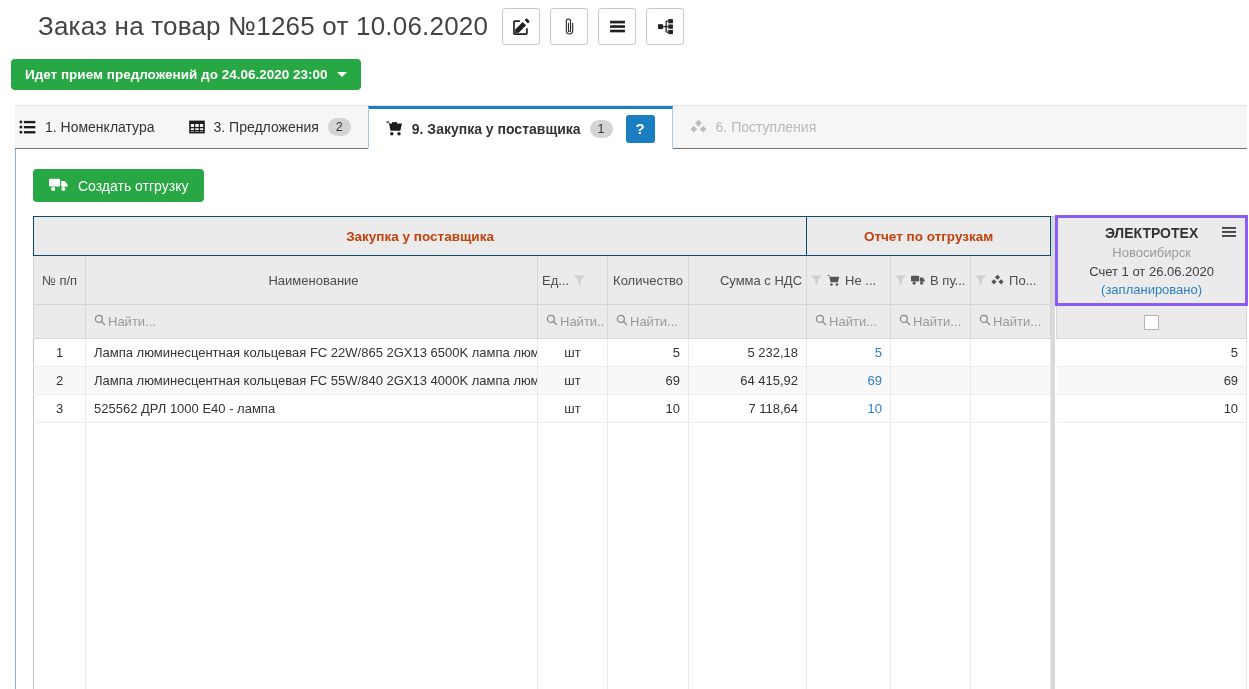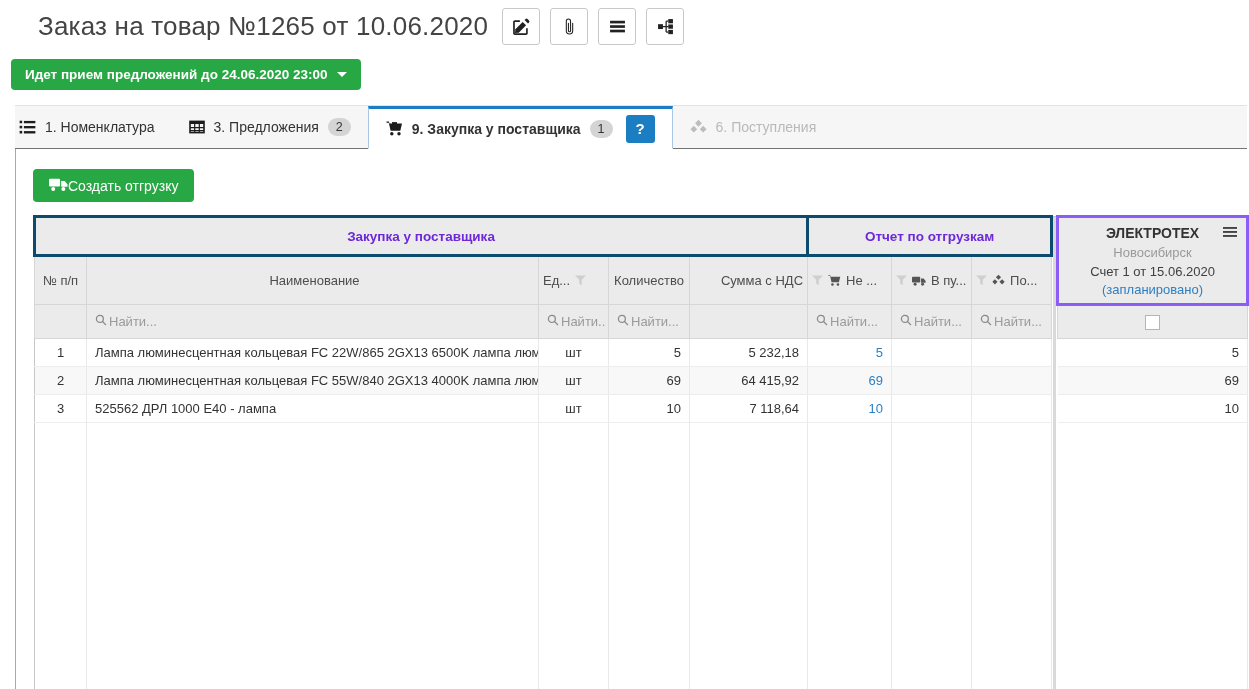--- a/index.html
+++ b/index.html
@@ -21,28 +21,28 @@
   .tab:first-child { padding-left:4px; }
   .tab .tico { display:flex; color:#1c1c1c; }
   .tab.disabled { color:#b9b9b9; cursor:default; }
   .tab.disabled .tico { color:#bdbdbd; }
   .tab.active { background:#fff; border-top:3px solid #1b7ec2; border-left:1px solid #a9c7e4; border-right:1px solid #a9c7e4;
                 border-bottom:1px solid #fff; margin-bottom:-1px; font-weight:700; }
   .badge { background:#d4d4d4; color:#333; border-radius:10px; padding:2px 8px; font-size:12.5px; font-weight:400; white-space:nowrap; }
   .help-btn { width:29px; height:28px; background:#1b7ec2; border:none; border-radius:3px; color:#fff;
               font-size:15px; font-weight:700; font-family:inherit; cursor:pointer; margin-left:4px; }
   .panel { border-left:1px solid #85b2dc; height:542px; padding:20px 0 0 17px; background:#fff; }
-  .create-btn { display:inline-flex; align-items:center; height:33px; background:#28a745; color:#fff;
+  .create-btn { display:inline-flex; align-items:center; gap:10px; height:33px; background:#28a745; color:#fff;
                 border:none; border-radius:4px; padding:0 16px; font-size:14px; font-family:inherit; cursor:pointer; }
   
   table.grid { border-collapse:collapse; table-layout:fixed; width:1213px; margin-top:13px;
                border:1px solid #c6c6c6; font-size:13px; }
   .grid th, .grid td { overflow:hidden; white-space:nowrap; }
-  .gh { background:#ebebeb; border:3px solid #0c4a6e; height:37px; text-align:center;
-        font-size:13.5px; font-weight:700; color:#6d28d9; }
+  .gh { background:#ebebeb; border:1px solid #0c4a6e; height:37px; text-align:center;
+        font-size:13.5px; font-weight:700; color:#c2410c; }
   .ch { background:#ebebeb; border:1px solid #d6d6d6; height:46px; font-weight:400; color:#4d4d4d;
         text-align:center; padding:0 4px; vertical-align:middle; }
   .ch.c-num { text-align:center; }
   .ch.c-name { padding-left:8px; }
   .ch.c-right { text-align:right; }
   .ch .hwrap { display:flex; align-items:center; gap:5px; }
   .funnel { color:#cfcfcf; flex:0 0 auto; display:flex; }
   .hico { color:#555; flex:0 0 auto; display:flex; }
   .fc { background:#ebebeb; border:1px solid #d6d6d6; height:34px; padding:0; }
   .search { display:flex; align-items:center; gap:2px; padding:0 2px 0 8px; color:#8a8a8a; }
@@ -202,21 +202,21 @@
           <th class="sup-head" rowspan="2">
             <span class="menu-ico">
                   <svg width="14" height="12" viewBox="0 0 14 12" fill="currentColor">
                     <rect x="0" y="1" width="14" height="1.9"></rect>
                     <rect x="0" y="5" width="14" height="1.9"></rect>
                     <rect x="0" y="9" width="14" height="1.9"></rect>
                   </svg>
                 </span>
             <div class="sup-name">ЭЛЕКТРОТЕХ</div>
             <div class="sup-city">Новосибирск</div>
-            <div class="sup-invoice">Счет 1 от 15.06.2020</div>
+            <div class="sup-invoice">Счет 1 от 26.06.2020</div>
             <div class="sup-status">(запланировано)</div>
           </th>
         </tr>
         <tr>
           <th class="ch c-num">№ п/п</th>
           <th class="ch c-name">Наименование</th>
           <th class="ch">
             <div class="hwrap">
                   <span>Ед...</span>
                   <span class="funnel">

